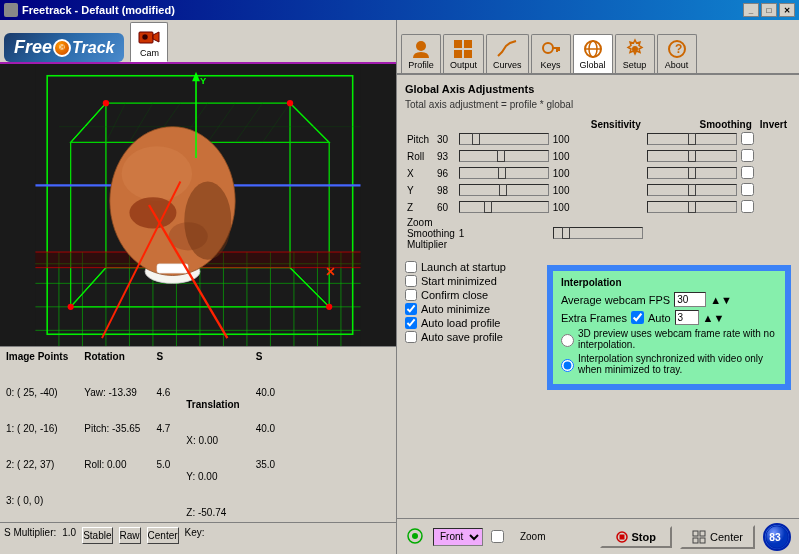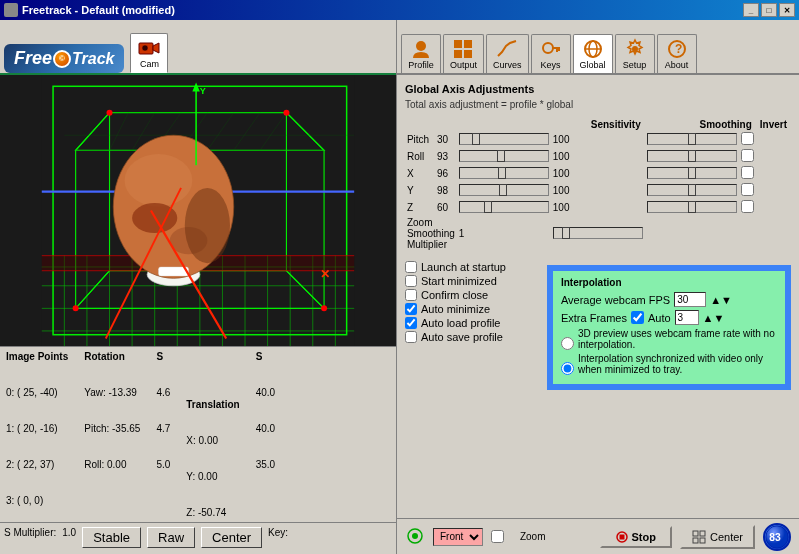--- a/index.html
+++ b/index.html
@@ -29,22 +29,22 @@
     .main-container { display: flex; height: 534px; }
 
     
     .left-panel { width: 415px; display: flex; flex-direction: column; border-right: 1px solid #808080; }
 
     
     .tab-bar {
       background: #d4d0c8;
       display: flex;
       align-items: flex-end;
-      height: 55px;
-      border-bottom: 2px solid #15803d;
+      height: 44px;
+      border-bottom: 2px solid #a21caf;
       padding: 4px 4px 0 4px;
     }
     .tab-item {
       display: flex; flex-direction: column; align-items: center;
       padding: 3px 6px; border: 1px solid #808080; border-bottom: none;
       background: #d4d0c8; cursor: pointer; min-width: 38px;
       border-radius: 2px 2px 0 0;
     }
     .tab-item.active { background: #ffffff; border-bottom: 1px solid #fff; z-index: 1; }
     .tab-icon { width: 22px; height: 22px; display: flex; align-items: center; justify-content: center; }
@@ -134,21 +134,21 @@
 
     .fps-row { display: flex; align-items: center; gap: 4px; margin: 3px 0; }
     .spin-input {
       width: 32px;
       border: 1px inset #808080;
       background: white;
       padding: 1px 2px;
       font-size: 10px;
     }
 
-    .radio-row { display: flex; align-items: flex-end; gap: 4px; margin: 3px 0; font-size: 10px; }
+    .radio-row { display: flex; align-items: center; gap: 4px; margin: 3px 0; font-size: 10px; }
     .radio-row input { margin-top: 2px; }
 
     
     .bottom-bar {
       background: #d4d0c8;
       border-top: 1px solid #808080;
       padding: 4px 8px;
       display: flex;
       align-items: center;
       gap: 8px;
@@ -167,23 +167,23 @@
       font-size: 10px;
     }
 
     .btn {
       background: #d4d0c8;
       border: 1px solid #808080;
       border-top-color: #fff;
       border-left-color: #fff;
       border-bottom-color: #404040;
       border-right-color: #404040;
-      padding: 2px 10px;
+      padding: 2px 0;
       cursor: pointer;
-      font-size: 13px;
+      font-size: 10px;
     }
 
     .btn-stop {
       background: #d4d0c8;
       border: 2px outset #d4d0c8;
       padding: 3px 14px;
       cursor: pointer;
       font-size: 11px;
       font-weight: bold;
       display: flex; align-items: center; gap: 4px;
@@ -196,21 +196,21 @@
       font-size: 11px;
       display: flex; align-items: center; gap: 4px;
     }
 
     
     .scene-svg { position: absolute; top: 0; left: 0; width: 100%; height: 100%; }
 
     
     .select-box {
       border: 1px inset #808080;
-      background: #fca5a5;
+      background: #f0abfc;
       padding: 1px 2px;
       font-size: 10px;
       height: 18px;
     }
     .zoom-check { display: flex; align-items: center; gap: 16px; font-size: 10px; }
 
     .freetrack-logo {
       display: flex; align-items: center;
       background: linear-gradient(135deg, #1a3a6a 0%, #2a6aaa 50%, #4a8acc 100%);
       border-radius: 6px;

